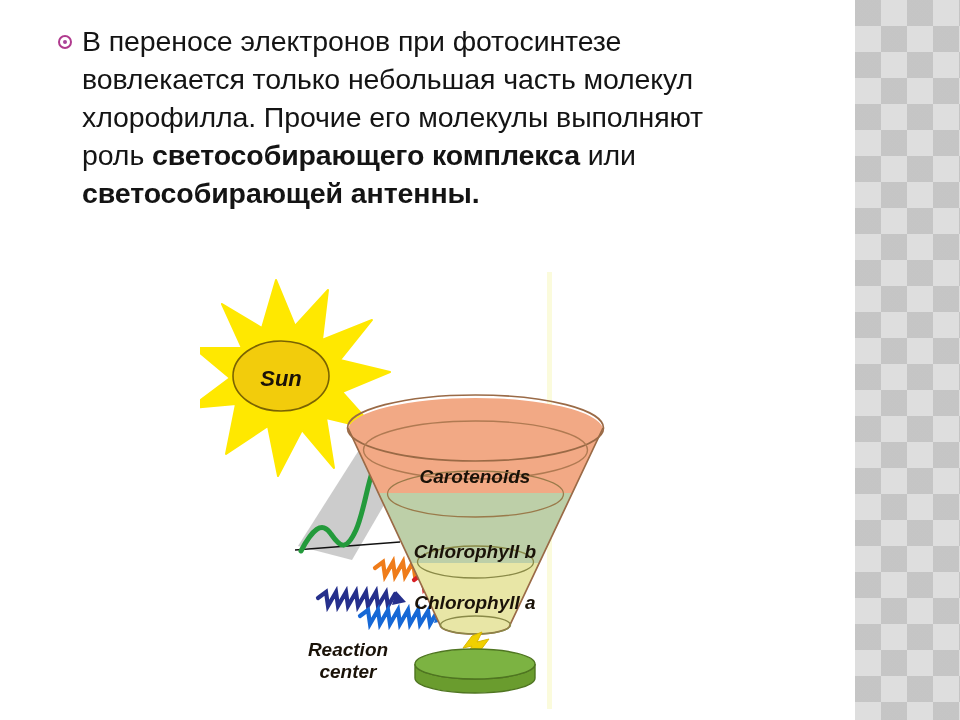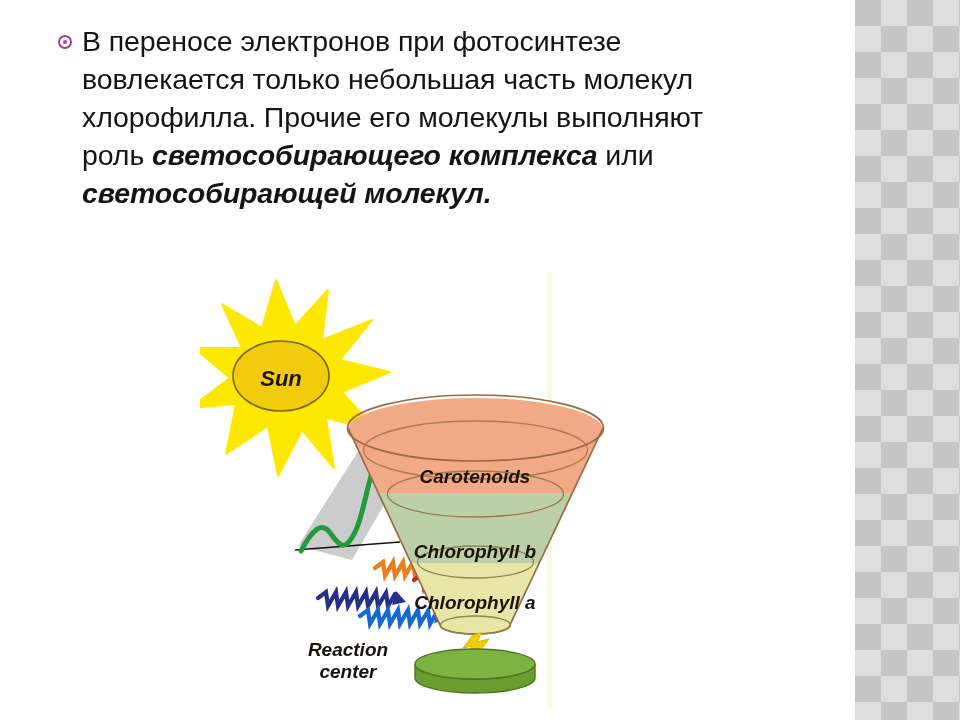--- a/index.html
+++ b/index.html
@@ -80,21 +80,20 @@
     background: #a8459b;
   }
   .bullet-text {
     font-size: 28.5px;
     line-height: 38px;
     color: #141414;
     letter-spacing: -0.1px;
   }
   .bullet-text .emph {
     font-weight: bold;
-    font-style: italic;
   }
 
   
   #diagram {
     position: absolute;
     left: 200px;
     top: 268px;
     width: 440px;
     height: 445px;
     font-style: italic;
@@ -110,21 +109,21 @@
 </head>
 <body>
 
 <div id="slide">
 
   <div id="right-panel"></div>
 
   <div id="body-text">
     <div class="bullet-row">
       <span class="bullet-marker"></span>
-      <span class="bullet-text"><span>В переносе электронов при фотосинтезе вовлекается только небольшая часть молекул хлорофилла. Прочие его молекулы выполняют роль </span><span class="emph">светособирающего комплекса</span><span> или </span><span class="emph">светособирающей молекул</span><span class="emph">.</span></span>
+      <span class="bullet-text"><span>В переносе электронов при фотосинтезе вовлекается только небольшая часть молекул хлорофилла. Прочие его молекулы выполняют роль </span><span class="emph">светособирающего комплекса</span><span> или </span><span class="emph">светособирающей антенны</span><span class="emph">.</span></span>
     </div>
   </div>
 
   <div id="diagram">
     <svg width="440" height="445" viewBox="0 0 440 445" xmlns="http://www.w3.org/2000/svg">
 
       <defs>
 
         <clipPath id="funnelClip">
           <path d="M 148,160 L 240,357 A 35 9 0 0 0 310,357 L 403,160 A 128 33 0 0 0 148,160 Z"></path>

